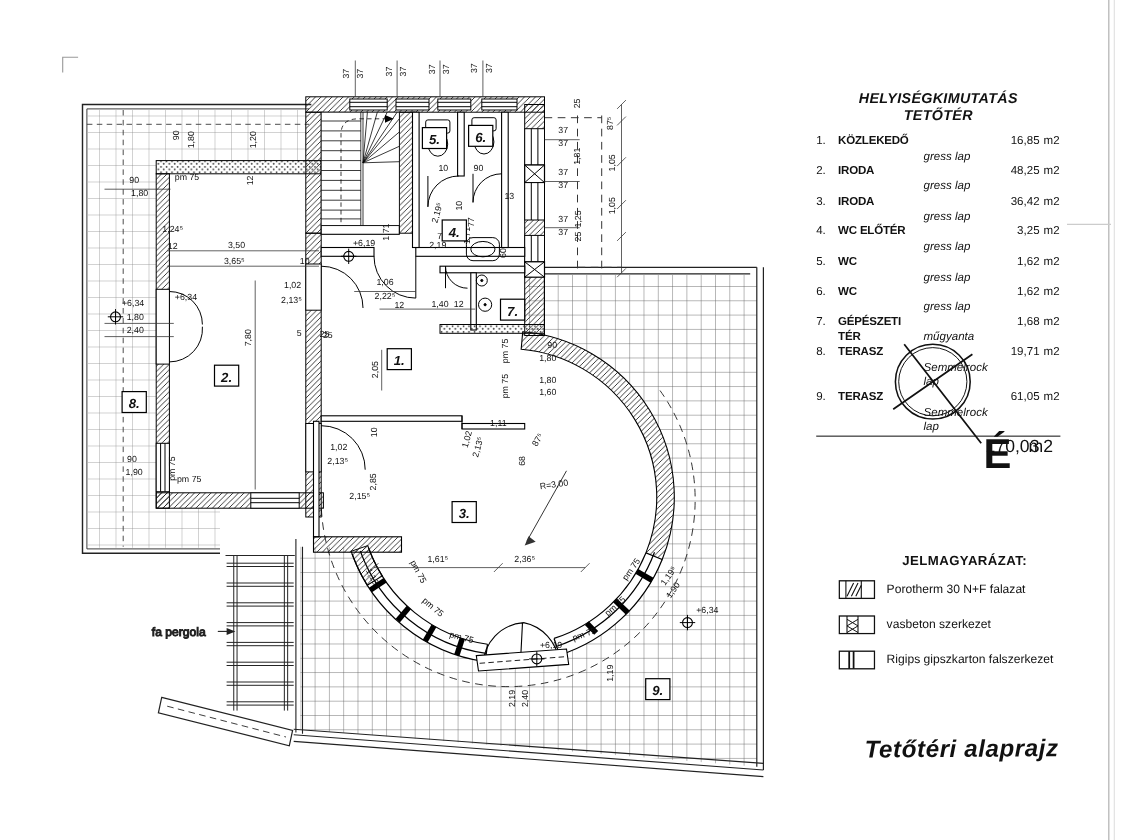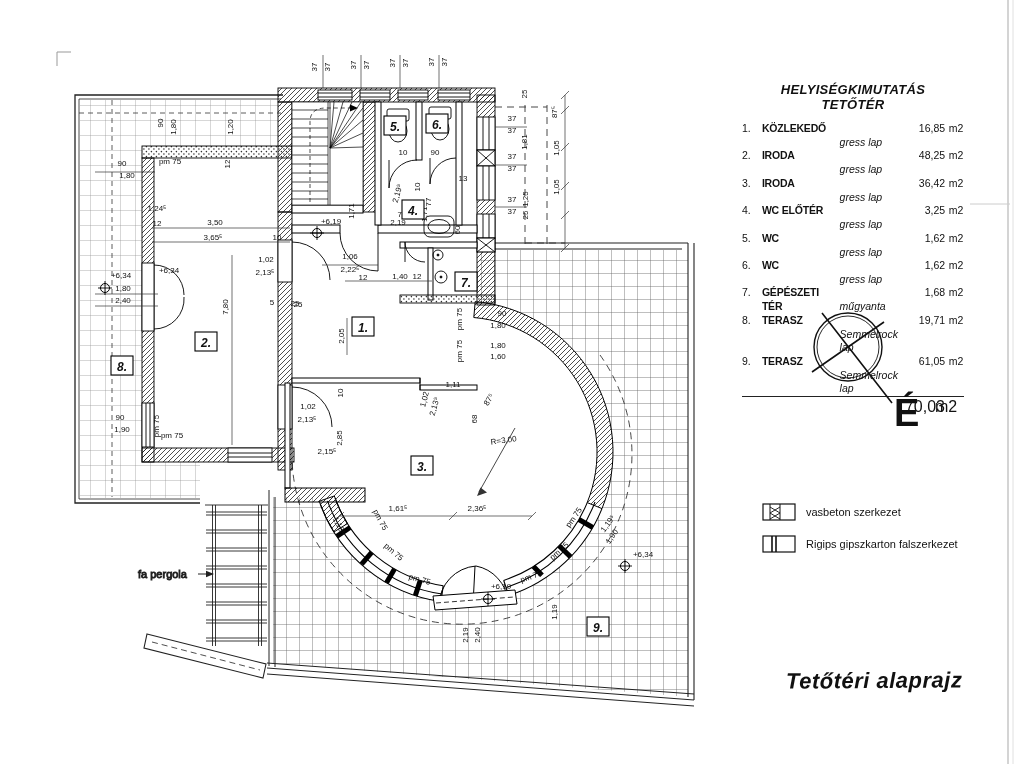--- a/index.html
+++ b/index.html
@@ -457,20 +457,29 @@
   </div>
 
   <svg width="130" height="150" style="position:absolute;left:800px;top:300px">
     <circle cx="48" cy="47" r="34" fill="none" stroke="#111" stroke-width="1.4"></circle>
     <circle cx="48" cy="47" r="31" fill="none" stroke="#111" stroke-width="0.9"></circle>
     <path d="M22,13 L92,103 M84,22 L12,72" stroke="#111" stroke-width="1.6" fill="none"></path>
   </svg>
   <div class="north-e">É</div>
 
   <div class="legend">
+    <div class="leg-title">JELMAGYARÁZAT:</div>
+    <div class="leg-row">
+      <svg width="34" height="18">
+        <rect x="1" y="1" width="32" height="16" fill="#fff" stroke="#111" stroke-width="1.2"></rect>
+        <path d="M7,1 V17 M21,1 V17" stroke="#111" stroke-width="1"></path>
+        <path d="M8,15 L14,3 M12,15 L18,3 M16,15 L21,5" stroke="#111" stroke-width="1" fill="none"></path>
+      </svg>
+      <span class="leg-label">Porotherm 30 N+F falazat</span>
+    </div>
     <div class="leg-row">
       <svg width="34" height="18">
         <rect x="1" y="1" width="32" height="16" fill="#fff" stroke="#111" stroke-width="1.2"></rect>
         <path d="M8,1 V17 M18,1 V17" stroke="#111" stroke-width="1"></path>
         <path d="M8,4 L18,10 M18,4 L8,10 M8,10 L18,16 M18,10 L8,16" stroke="#111" stroke-width="0.9" fill="none"></path>
       </svg>
       <span class="leg-label">vasbeton szerkezet</span>
     </div>
     <div class="leg-row">
       <svg width="34" height="18">

